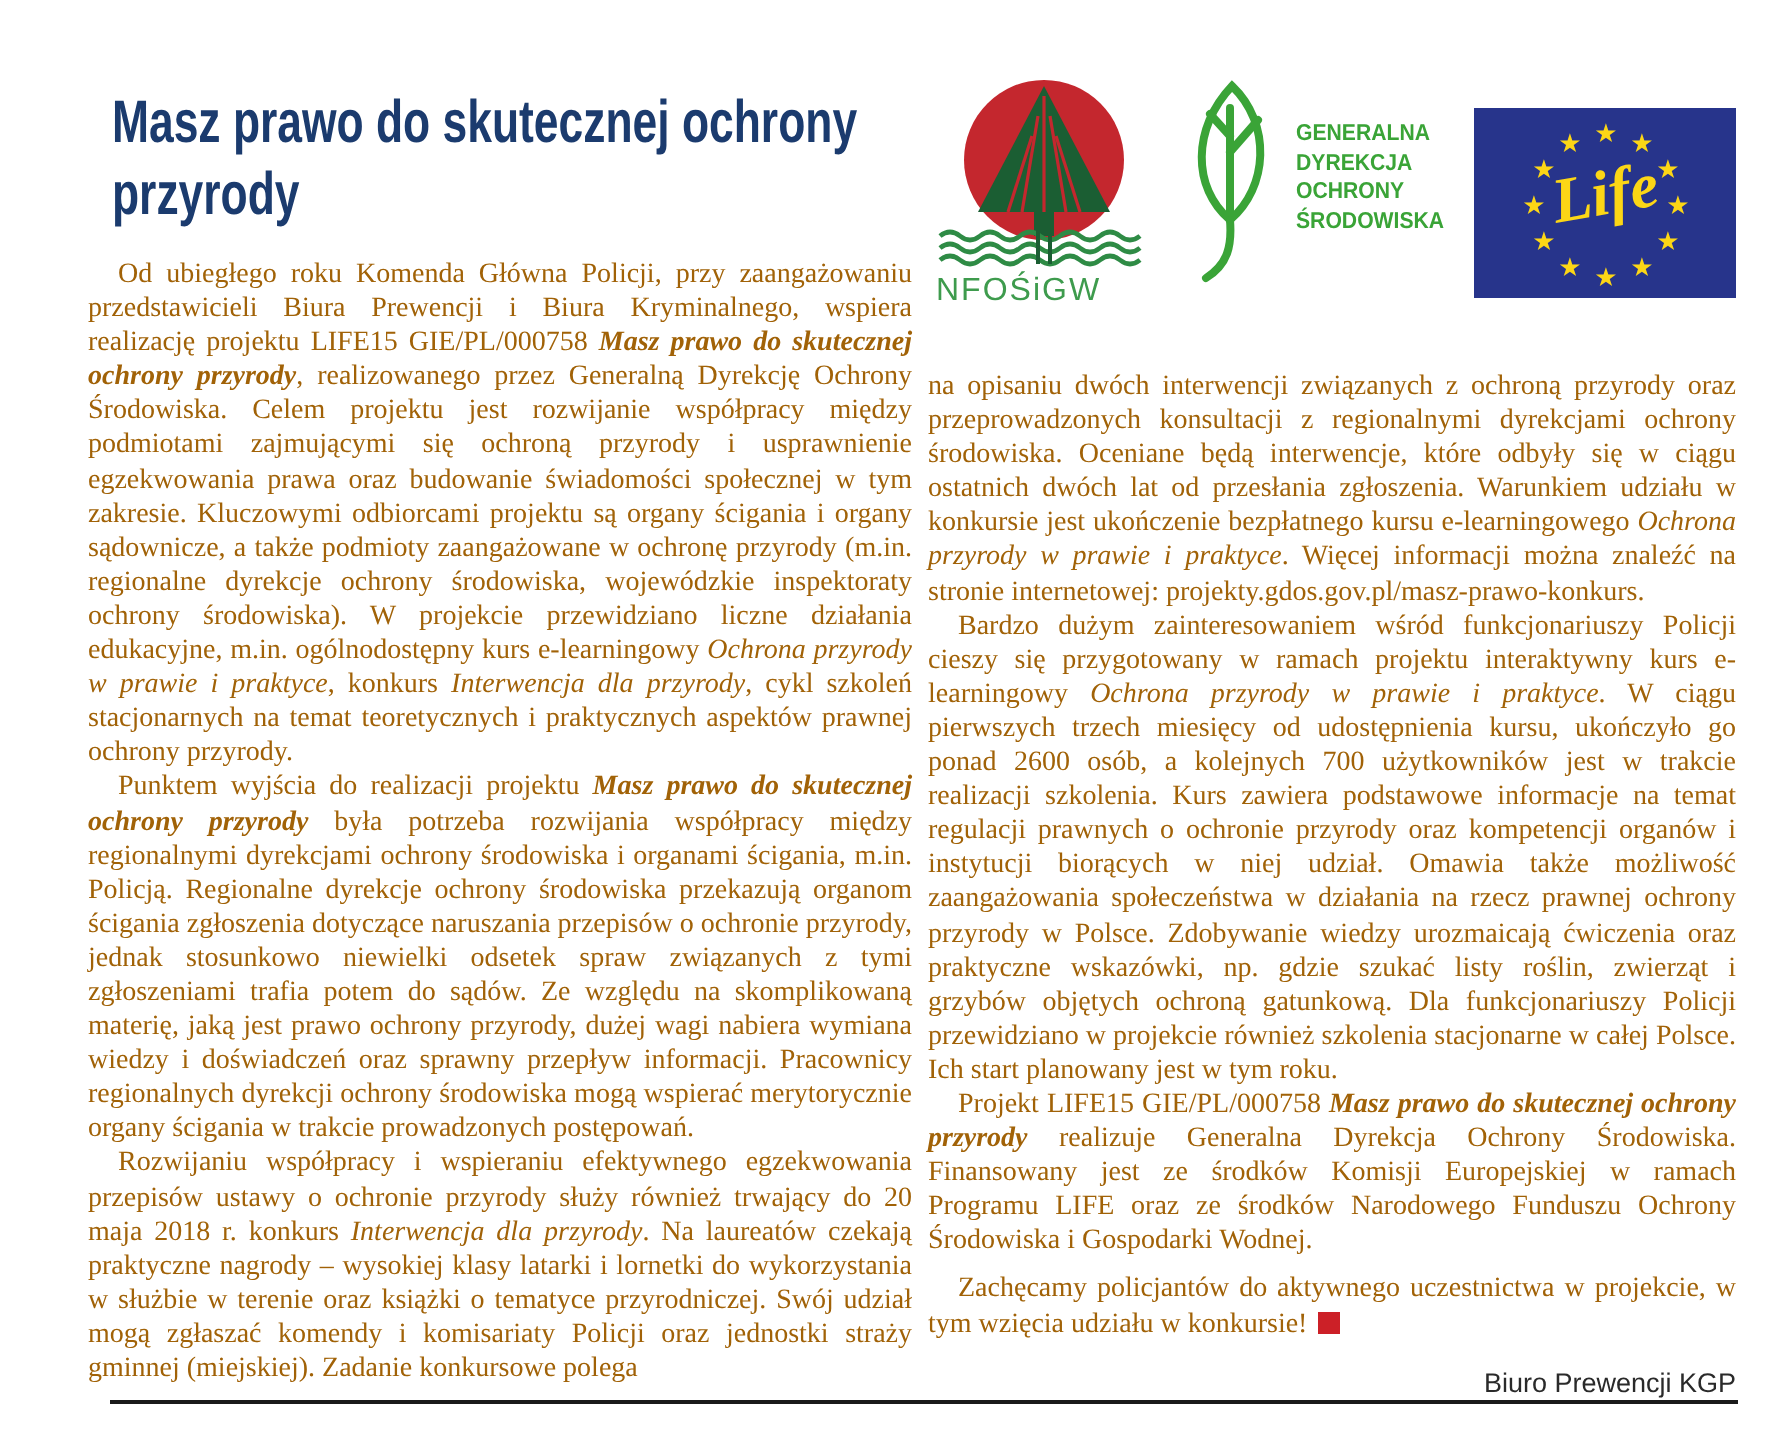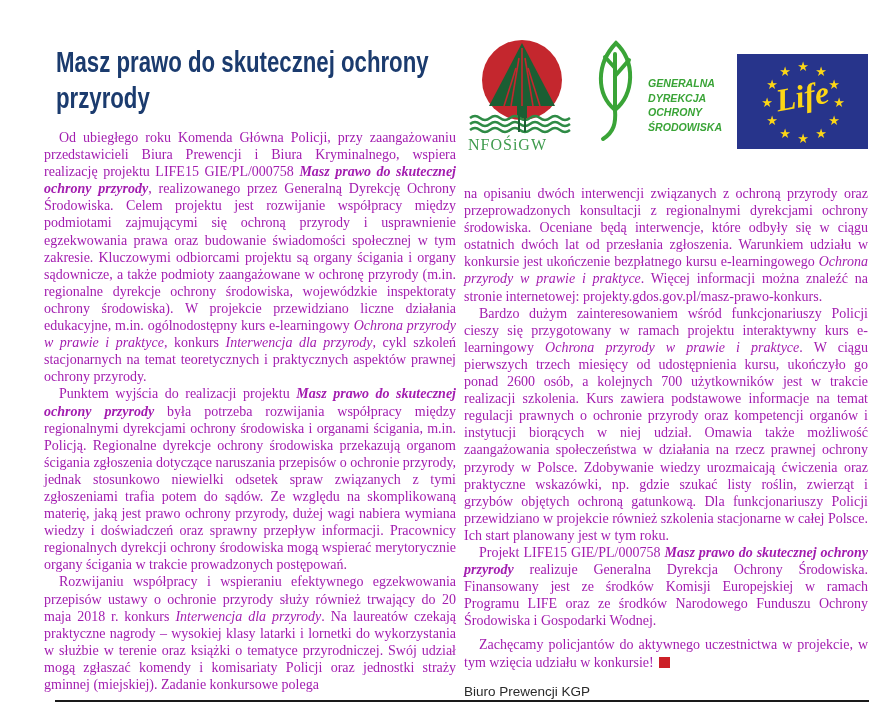--- a/index.html
+++ b/index.html
@@ -14,38 +14,38 @@
     font-family:"Liberation Sans", sans-serif; font-weight:bold;
     font-size:30px; line-height:36px; color:#1b3b6e;
     transform:scaleX(0.74); transform-origin:left top;
   }
   
   .right-col { position:absolute; left:464px; top:38px; width:404px; }
   .logos { display:flex; justify-content:space-between; align-items:flex-start; margin-bottom:21px; height:115px; }
   
   .body-text p {
     margin:0; text-align:justify; text-indent:15px;
-    font-size:14px; line-height:17.1px; color:#a21caf;
+    font-size:14px; line-height:17.1px; color:#a16207;
     hyphens:auto;
   }
   .body-text p.noindent { text-indent:0;margin-top:32px; }
   .body-text p.space-above { margin-top:7px; }
   .body-text i.b { font-weight:bold; }
   .red-square { display:inline-block; width:11px; height:11px; background:#cc2027; margin-left:5px; vertical-align:-1px; }
   .byline {
-    margin-top:13px; 
+    margin-top:13px; text-align:right;
     font-family:"Liberation Sans", sans-serif; font-size:13.5px; color:#2a2a2a;
   }
   
   .logo-nfos { width:120px; text-align:center; }
   .logo-nfos .nfos-label {
-    font-family:Liberation Serif, serif; font-size:16px; letter-spacing:1px;
+    font-family:Liberation Sans, sans-serif; font-size:16px; letter-spacing:1px;
     color:#3e9b4d; margin-top:-2px; text-align:left; padding-left:4px;
   }
-  .logo-gdos { display:flex; align-items:center; width:146px;font-style:italic; }
+  .logo-gdos { display:flex; align-items:flex-start; width:146px; }
   .gdos-text {
     margin-top:22px; margin-left:4px;
     font-family:"Liberation Sans", sans-serif; font-weight:bold;
     font-size:11.5px; line-height:14.5px; color:#3aa437;
     transform:scaleX(0.92); transform-origin:left top; white-space:nowrap;
   }
   .logo-life {
     position:relative; width:131px; height:95px; background:#27348b; margin-top:16px; flex:none;
   }
   .logo-life .life-word {

